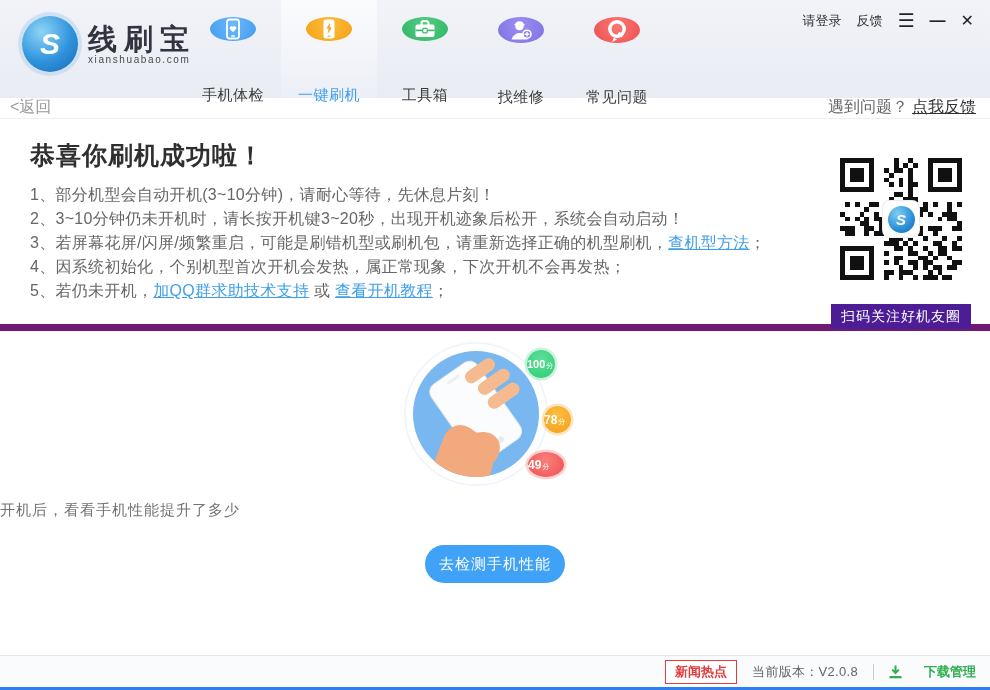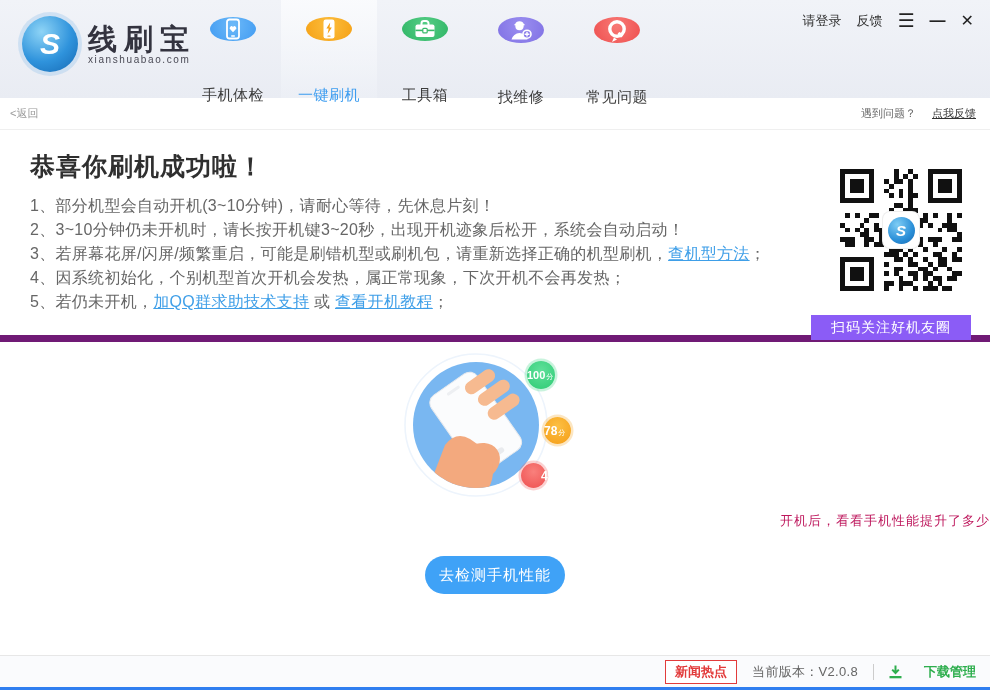--- a/index.html
+++ b/index.html
@@ -36,64 +36,64 @@
 
   .win-controls { position:absolute; top:11px; right:16px; display:flex;
                   align-items:center; gap:15px; font-size:13px; color:#333; }
   .win-link { cursor:pointer; }
   .win-ic { cursor:pointer; color:#222; line-height:1; }
   .ic-menu { font-size:19px; }
   .ic-min { font-size:16px; font-weight:bold; }
   .ic-close { font-size:16px; }
 
   
-  .subheader { height:32px; border-bottom:1px solid #efefef; display:flex;
-               align-items:center; justify-content:space-between; padding:0 14px 0 10px; font-size:11px; }
+  .subheader { height:21px; border-bottom:1px solid #efefef; display:flex;
+               align-items:flex-end; justify-content:space-between; padding:0 14px 0 10px; font-size:16px; }
   .back-link { color:#999; cursor:pointer; }
   .issue-wrap { color:#666; }
-  .issue-link { color:#333; text-decoration:underline; cursor:pointer; margin-left:16px; }
+  .issue-link { color:#333; text-decoration:underline; cursor:pointer; margin-left:4px; }
 
   
   .success { position:relative; height:212px; border-bottom:7px solid #701a75;
              padding:20px 0 0 30px; }
   .success-title { font-size:25px; font-weight:bold; color:#2f2f2f; letter-spacing:1px; }
   .tips { margin-top:11px; font-size:16px; color:#666; line-height:24px; letter-spacing:.3px; }
   .tips a { color:#3f9fe8; text-decoration:underline; cursor:pointer; }
 
   .qr-box { position:absolute; right:28px; top:39px; width:122px; height:122px; background:#fff; }
   .qr-box svg { width:122px; height:122px; display:block; }
   .qr-logo { position:absolute; left:43px; top:43px; width:36px; height:36px; background:#fff;
              border-radius:7px; display:flex; align-items:center; justify-content:center;
              box-shadow:0 0 0 1px #eee; }
   .qr-logo-circle { width:27px; height:27px; border-radius:50%;
       background:radial-gradient(circle at 35% 28%, #7fcdf5, #2a8fd8 60%, #1668b0);
       color:#fff; font-weight:bold; font-style:italic; font-size:15px;
       display:flex; align-items:center; justify-content:center; }
-  .qr-caption { position:absolute; right:19px; top:185px; width:160px; height:25px;
-                background:#8b5cf6; color:#fff; font-size:14px; letter-spacing:1px;
+  .qr-caption { position:absolute; right:19px; top:185px; width:140px; height:25px;
+                background:#4c1d95; color:#fff; font-size:14px; letter-spacing:1px;
                 display:flex; align-items:center; justify-content:center; }
 
   
   .perf { position:relative; height:310px; }
   .illus { position:absolute; left:398px; top:11px; width:185px; height:148px; }
   .illus svg { display:block; }
   .badge { position:absolute; border-radius:50%; color:#fff; font-weight:bold;
            display:flex; align-items:center; justify-content:flex-start; }
   .badge small { font-size:7px; font-weight:normal; margin-left:1px; margin-top:4px; }
   .b-green  { left:129px; top:8px;  width:28px; height:28px; font-size:11px;
       background:radial-gradient(circle at 50% 35%, #5fe09a, #2ecb74);
       box-shadow:0 0 0 2.5px rgba(62,212,133,.28); }
   .b-orange { left:146px; top:64px; width:27px; height:27px; font-size:12px;
       background:radial-gradient(circle at 50% 35%, #fcc043, #f59d17);
       box-shadow:0 0 0 2.5px rgba(245,166,35,.28); }
-  .b-red    { left:123px; top:110px; width:25px; height:25px; font-size:12px;
+  .b-red    { left:130px; top:110px; width:36px; height:25px; font-size:12px;
       background:radial-gradient(circle at 50% 35%, #f9807c, #ee4f4f);
-      box-shadow:0 0 0 2.5px rgba(241,91,91,.28);padding-left:20px; }
-  .perf-hint { position:absolute; top:170px; left:0; width:100%; text-align:right;
-               color:#be185d; font-size:13px; letter-spacing:1px; }
+      box-shadow:0 0 0 2.5px rgba(241,91,91,.28); }
+  .perf-hint { position:absolute; top:170px; left:0; width:100%; text-align:left;
+               color:#737373; font-size:15px; letter-spacing:1px; }
   .perf-btn { position:absolute; top:214px; left:50%; transform:translateX(-50%);
               width:140px; height:38px; border:none; border-radius:19px; background:#3fa2f7;
               color:#fff; font-size:15px; letter-spacing:1px; cursor:pointer;
               font-family:inherit; }
 
   
   .footer { position:absolute; left:0; right:0; bottom:3px; height:32px; background:#fafbfd;
             border-top:1px solid #e7e7e7; display:flex; align-items:center;
             justify-content:flex-end; padding-right:14px; gap:15px; }
   .news-badge { color:#e23b3b; border:1px solid #e23b3b; border-radius:0; font-weight:bold;

